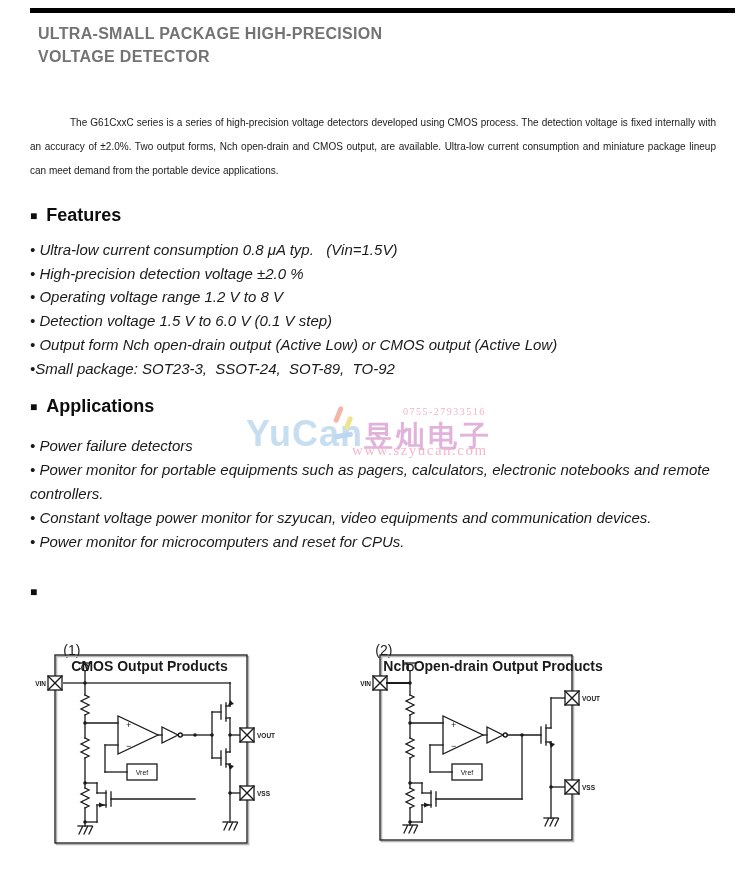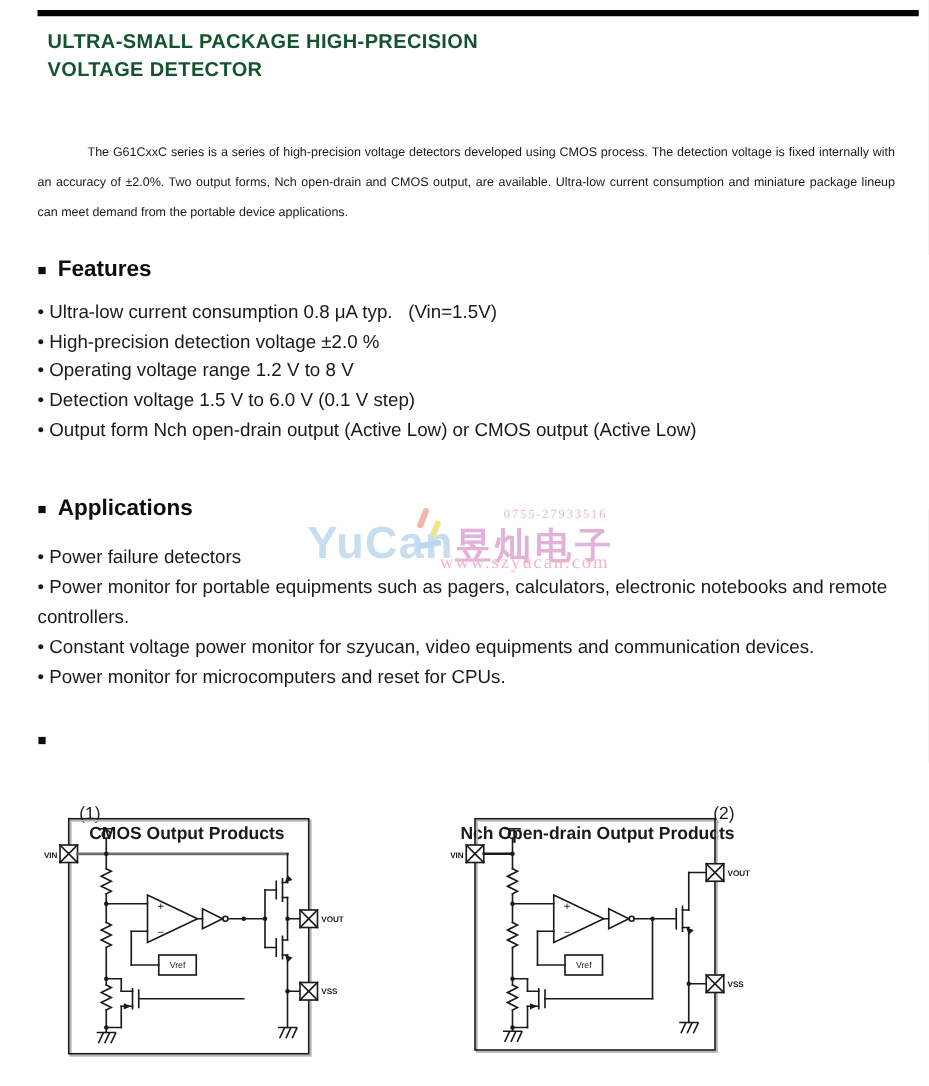--- a/index.html
+++ b/index.html
@@ -3,39 +3,39 @@
 <meta charset="utf-8">
 <style>
   html,body{margin:0;padding:0;background:#e8e8e8;}
   .page{
     position:relative;width:743px;height:869px;background:#ffffff;
     font-family:"Liberation Sans",sans-serif;color:#1a1a1a;overflow:hidden;
     margin:0 auto;
   }
   .top-rule{position:absolute;left:30px;top:8px;width:705px;height:5px;background:#000;}
   .doc-title{position:absolute;left:38px;top:22px;font-size:16px;font-weight:bold;
-    line-height:23px;letter-spacing:.3px;color:#14532d;}
+    line-height:23px;letter-spacing:.3px;color:#737373;}
   .intro{position:absolute;left:30px;top:101px;width:686px;font-size:10px;line-height:24px;
     text-align:justify;text-indent:40px;}
   .section-heading{position:absolute;left:30px;display:flex;align-items:center;gap:9px;
     font-size:18px;font-weight:bold;color:#0d0d0d;}
   .section-heading .marker{font-size:12px;line-height:1;}
   .bullet-list{position:absolute;left:30px;margin:0;padding:0;list-style:none;
     font-size:15px;line-height:23.7px;width:690px;}
-  .bullet-list li{white-space:pre-wrap;}
+  .bullet-list li{white-space:pre-wrap;font-style:italic;}
   #features-heading{top:205px;}
   #features-list{top:238px;}
   #applications-heading{top:396px;}
   #applications-list{top:434px;line-height:24px;}
   #blockdiagrams-heading{top:586px;}
   .diagram-caption{position:absolute;top:626px;font-size:14px;white-space:pre;}
   .diagram-caption .cap-num{font-weight:normal;color:#222;}
   .diagram-caption .cap-text{font-weight:bold;margin-left:8px;}
   #caption-1{left:40px;}
-  #caption-2{left:337px;text-align:right;}
+  #caption-2{left:352px;}
   .diagram-svg{position:absolute;top:650px;width:245px;height:200px;}
   #diagram-1{left:35px;}
   #diagram-2{left:360px;}
 
   
   .watermark{position:absolute;left:246px;top:400px;width:260px;height:62px;
     pointer-events:none;z-index:3;}
   .wm-phone{position:absolute;left:157px;top:6px;font-family:"Liberation Serif",serif;
     font-size:10px;letter-spacing:1.5px;color:#efb3c3;}
   .wm-brand{position:absolute;left:0px;top:13px;font-size:36px;font-weight:bold;
@@ -83,20 +83,21 @@
     <div class="section-heading" id="features-heading">
       <span class="marker">■</span>
       <span>Features</span>
     </div>
     <ul class="bullet-list" id="features-list">
       <li>• Ultra-low current consumption 0.8 μA typ.   (Vin=1.5V)</li>
       <li>• High-precision detection voltage ±2.0 %</li>
       <li>• Operating voltage range 1.2 V to 8 V</li>
       <li>• Detection voltage 1.5 V to 6.0 V (0.1 V step)</li>
       <li>• Output form Nch open-drain output (Active Low) or CMOS output (Active Low)</li>
+      <li>•Small package: SOT23-3,  SSOT-24,  SOT-89,  TO-92</li>
     </ul>
 
     <div class="section-heading" id="applications-heading">
       <span class="marker">■</span>
       <span>Applications</span>
     </div>
     <ul class="bullet-list" id="applications-list">
       <li>• Power failure detectors</li>
       <li>• Power monitor for portable equipments such as pagers, calculators, electronic notebooks and remote controllers.</li>
       <li>• Constant voltage power monitor for szyucan, video equipments and communication devices.</li>

